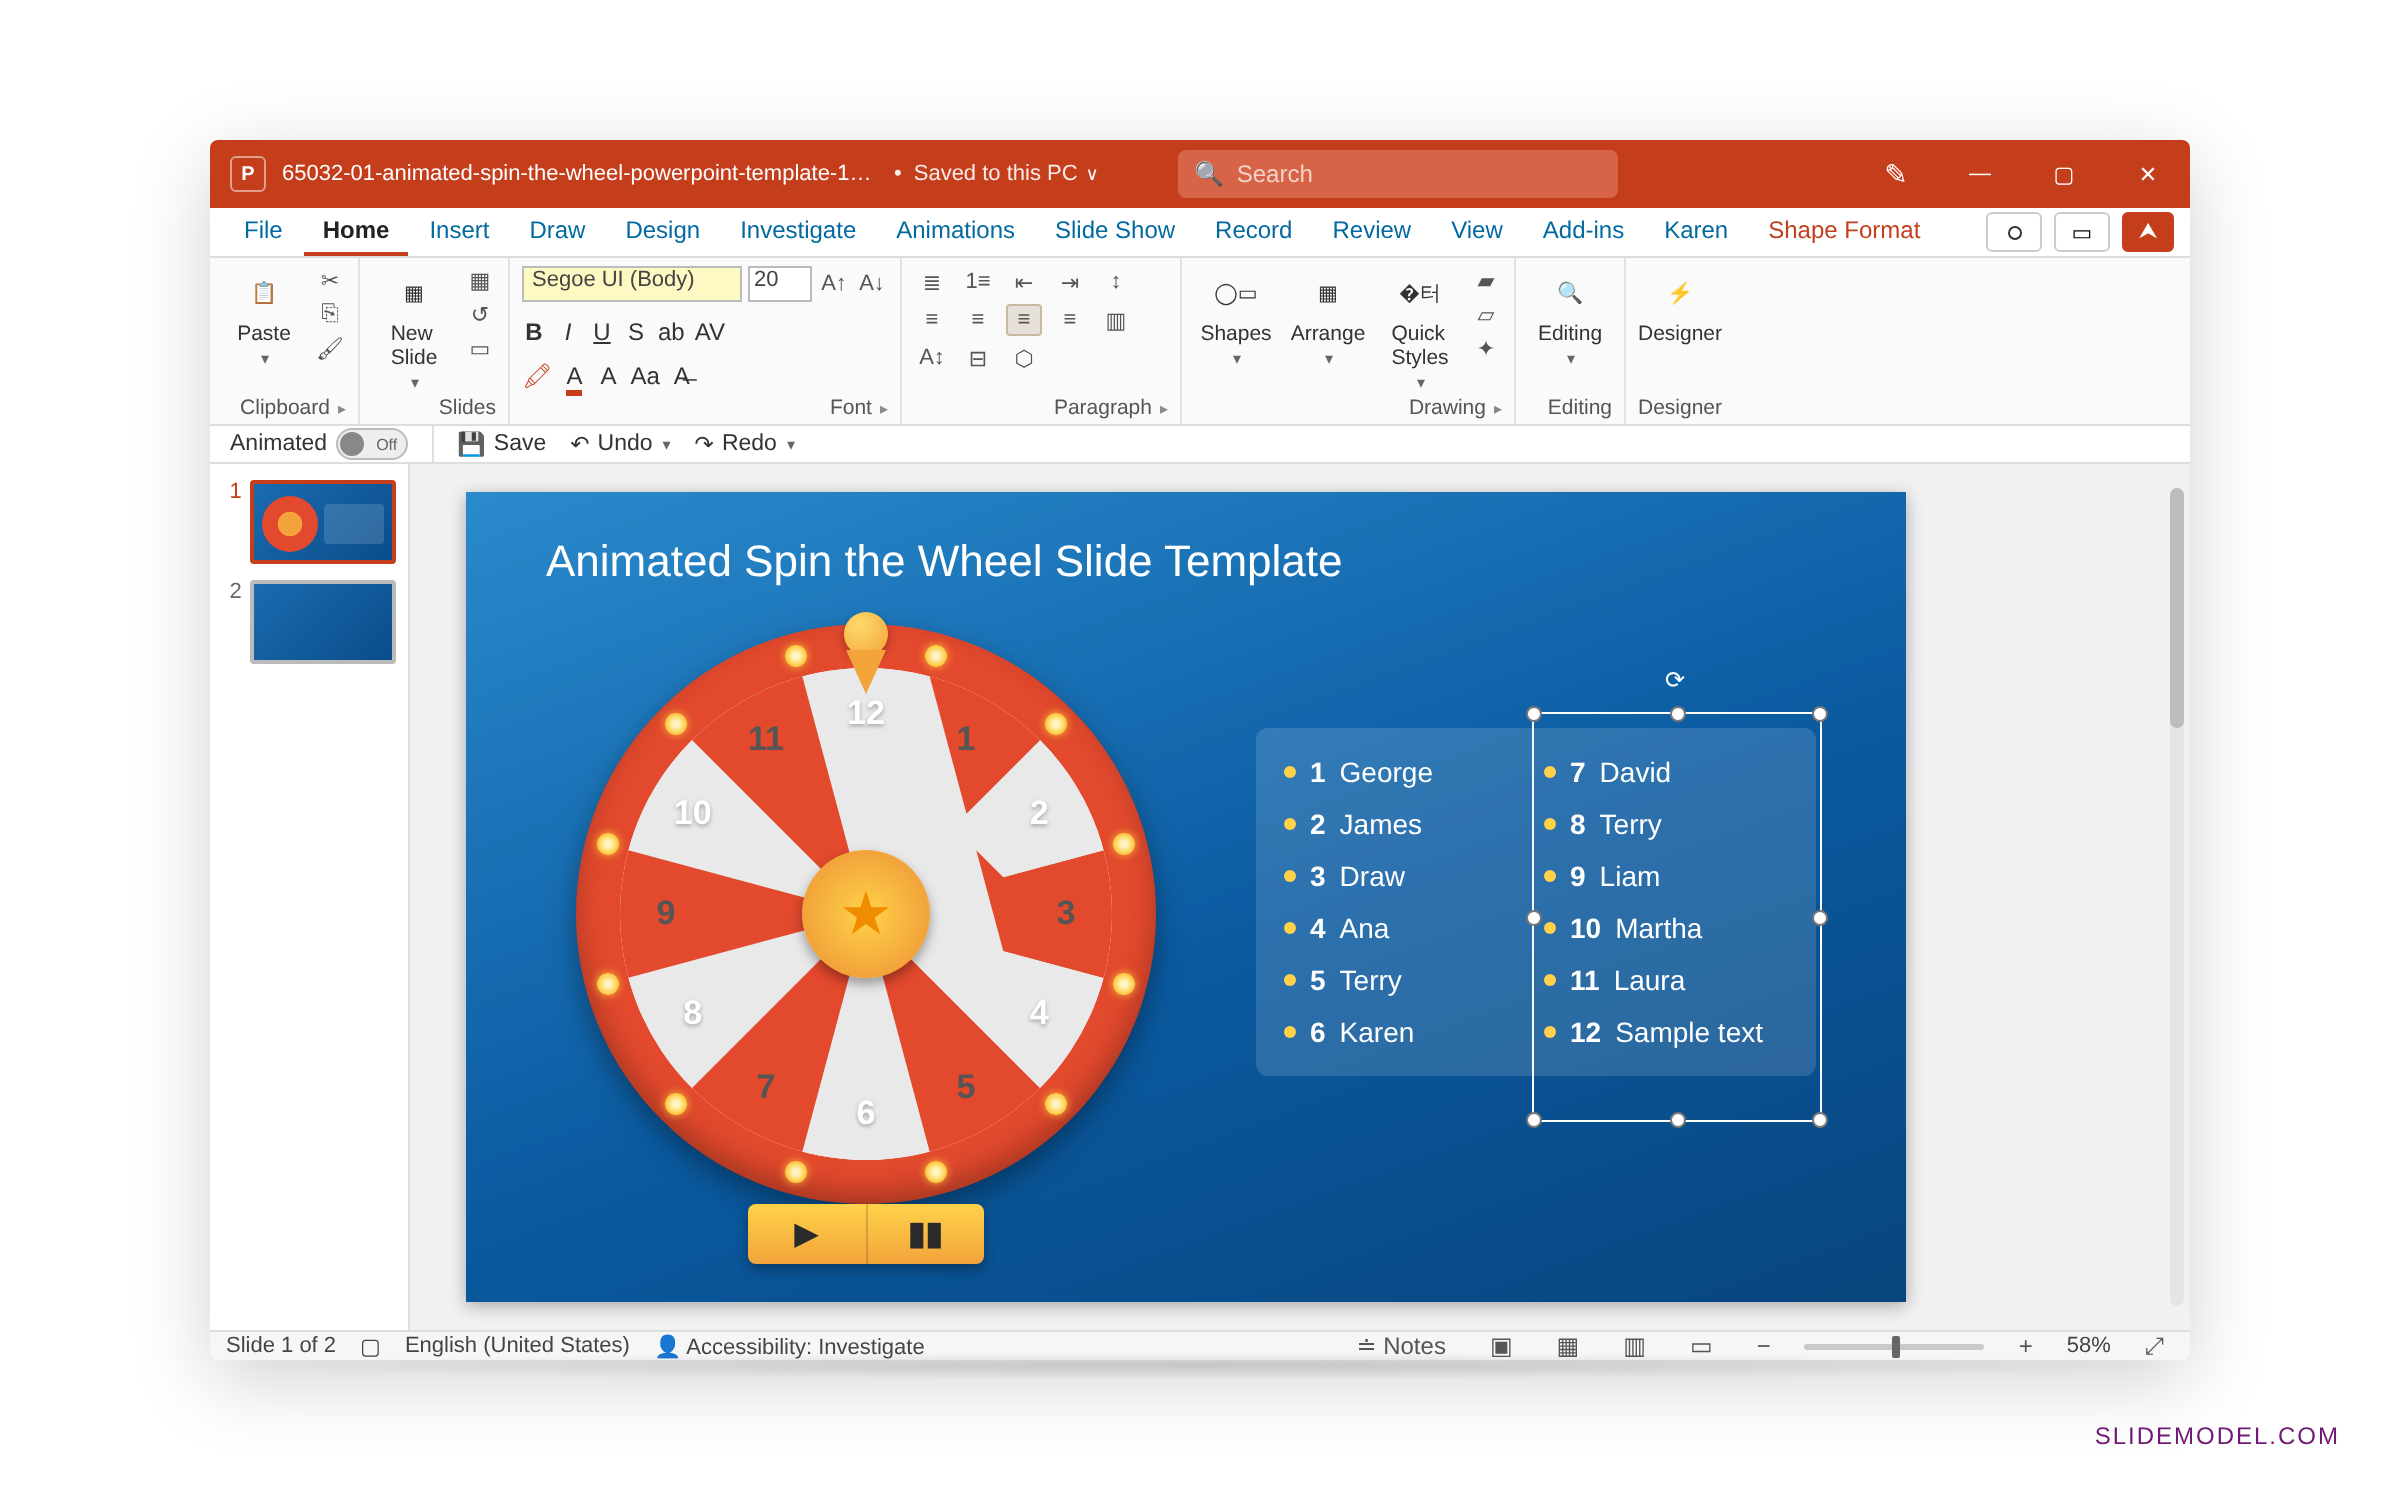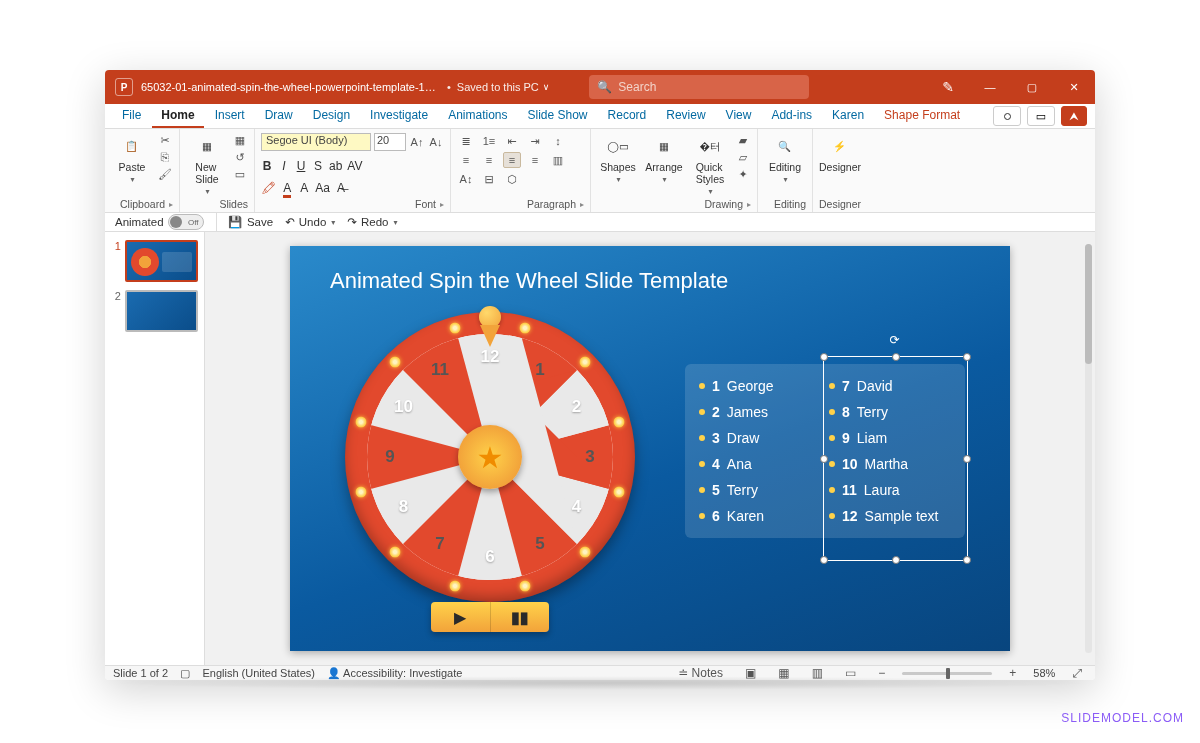--- a/index.html
+++ b/index.html
@@ -62,21 +62,21 @@
 
 
 .work { flex:1; display:flex; background:#f1f1f1; position:relative;}
 .thumbs { width:100px; background:#fff; border-right:1px solid #ddd; padding:8px 6px;}
 .thumb-row{display:flex;gap:4px;margin-bottom:8px;}
 .tnum{font-size:11px;color:#c43e1c;width:10px;text-align:right;}
 .thumb{width:74px;height:42px;border:2px solid #c43e1c;border-radius:2px;background:linear-gradient(135deg,#1a6bb0,#0a4d8a);position:relative;overflow:hidden;}
 .thumb.inactive{border-color:#bbb;}
 .thumb .tw{position:absolute;left:4px;top:6px;width:28px;height:28px;border-radius:50%;background:radial-gradient(circle,#f2a33a 30%,#e2492d 32%);}
 .thumb .tp{position:absolute;right:4px;top:10px;width:30px;height:20px;background:rgba(255,255,255,.15);border-radius:2px;}
-.canvas-wrap{flex:1;display:flex;justify-content:center;align-items:flex-start;padding:14px 28px;overflow:hidden;position:relative;}
+.canvas-wrap{flex:1;display:flex;align-items:flex-start;padding:14px 28px;overflow:hidden;position:relative;}
 .vscroll{position:absolute;right:1px;top:0;bottom:0;width:11px;background:#f1f1f1;}
 .vscroll .track{position:absolute;top:12px;bottom:12px;left:2px;right:2px;background:#e5e5e5;border-radius:4px;}
 .vscroll .thumb-bar{position:absolute;top:12px;height:120px;left:2px;right:2px;background:#bcbcbc;border-radius:4px;}
 
 
 .slide{width:720px;height:405px;background:linear-gradient(160deg,#2a8acb 0%,#0a5aa0 55%,#08457e 100%);position:relative;box-shadow:0 2px 8px rgba(0,0,0,.3);}
 .slide-title{position:absolute;left:40px;top:22px;color:#fff;font-size:22px;font-weight:400;}
 
 
 .wheel-box{position:absolute;left:55px;top:66px;width:290px;height:290px;}
@@ -111,21 +111,21 @@
 .h-bl{left:-4px;bottom:-4px}.h-bm{left:calc(50% - 4px);bottom:-4px}.h-br{right:-4px;bottom:-4px}
 .rot{position:absolute;left:calc(50% - 6px);top:-24px;width:12px;height:12px;color:#fff;font-size:12px;}
 
 
 .status{height:22px;border-top:1px solid #ddd;background:#f6f6f6;display:flex;align-items:center;font-size:11px;color:#444;padding:0 8px;gap:12px;}
 .status .spacer{flex:1;}
 .status .vbtn{padding:0 5px;color:#555;font-size:12px;}
 .zoom-track{width:90px;height:3px;background:#c9c9c9;position:relative;border-radius:2px;}
 .zoom-track .zthumb{position:absolute;left:48%;top:-4px;width:4px;height:11px;background:#666;border-radius:1px;}
 
-.watermark{position:absolute;right:16px;bottom:18px;font-size:12px;letter-spacing:1px;color:#8b5cf6;}
+.watermark{position:absolute;right:30px;bottom:18px;font-size:12px;letter-spacing:1px;color:#701a75;}
 .shadow-under{position:absolute;left:105px;top:676px;width:990px;height:14px;background:radial-gradient(ellipse at center,rgba(0,0,0,.12),transparent 70%);}
 </style>
 </head>
 <body>
 
 <div class="window">
 
   <div class="titlebar">
     <div class="app-badge">P</div>
     <span class="title-text">65032-01-animated-spin-the-wheel-powerpoint-template-16x9-...</span>

